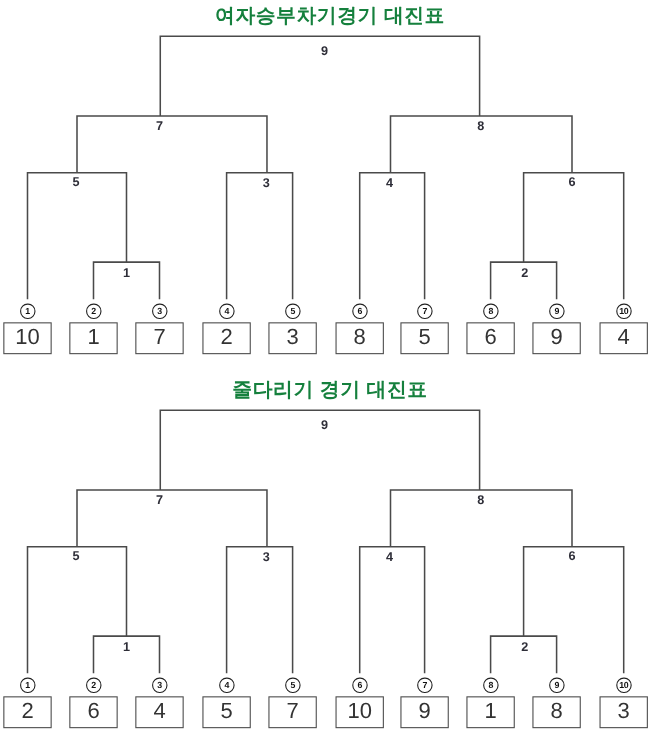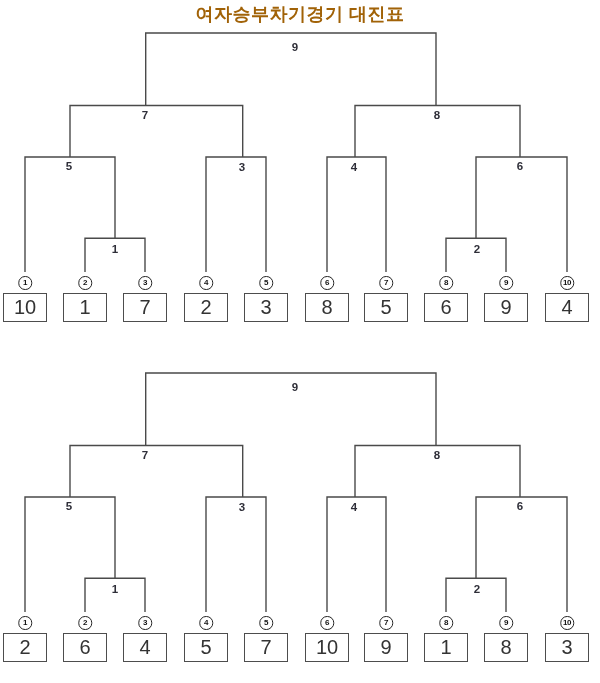--- a/index.html
+++ b/index.html
@@ -3,21 +3,21 @@
 <meta charset="utf-8">
 <style>
   html,body{margin:0;padding:0;background:#fff;}
   .canvas{
     position:relative;width:600px;height:683px;background:#fff;overflow:hidden;
     font-family:"Liberation Sans",sans-serif;
   }
   .bracket{position:absolute;left:0;width:600px;height:343px;}
   .bracket .title{
     position:absolute;left:0;right:0;top:2px;margin:0;text-align:center;
-    font-size:18px;font-weight:600;color:#a16207;letter-spacing:0.5px;
+    font-size:18px;font-weight:600;color:#15803d;letter-spacing:0.5px;
     font-family:"Liberation Sans",sans-serif;
   }
   .lines{position:absolute;left:0;top:0;}
   .lines polyline{fill:none;stroke:#4a4a4a;stroke-width:1.4;}
   .ml{
     position:absolute;transform:translateX(-50%);
     font-size:11.5px;font-weight:600;color:#2e2e38;line-height:12px;
   }
   .ml9{left:295px;top:41px;}
   .ml7{left:145px;top:109px;}
@@ -89,20 +89,21 @@
     <div class="slot c4">2</div>
     <div class="slot c5">3</div>
     <div class="slot c6">8</div>
     <div class="slot c7">5</div>
     <div class="slot c8">6</div>
     <div class="slot c9">9</div>
     <div class="slot c10">4</div>
   </section>
 
   <section class="bracket" style="top:340px">
+    <h1 class="title">줄다리기 경기 대진표</h1>
 
     <svg class="lines" width="600" height="343" viewBox="0 0 600 343">
       <polyline points="145.7,105.5 145.7,33 436,33 436,105.5"></polyline>
       <polyline points="70,157 70,105.5 242.7,105.5 242.7,157"></polyline>
       <polyline points="355,157 355,105.5 520,105.5 520,157"></polyline>
       <polyline points="25,272 25,157 115,157 115,238.3"></polyline>
       <polyline points="206,272 206,157 266,157 266,272"></polyline>
       <polyline points="327,272 327,157 386,157 386,272"></polyline>
       <polyline points="476,238.3 476,157 567,157 567,272"></polyline>
       <polyline points="85,272 85,238.3 145,238.3 145,272"></polyline>

